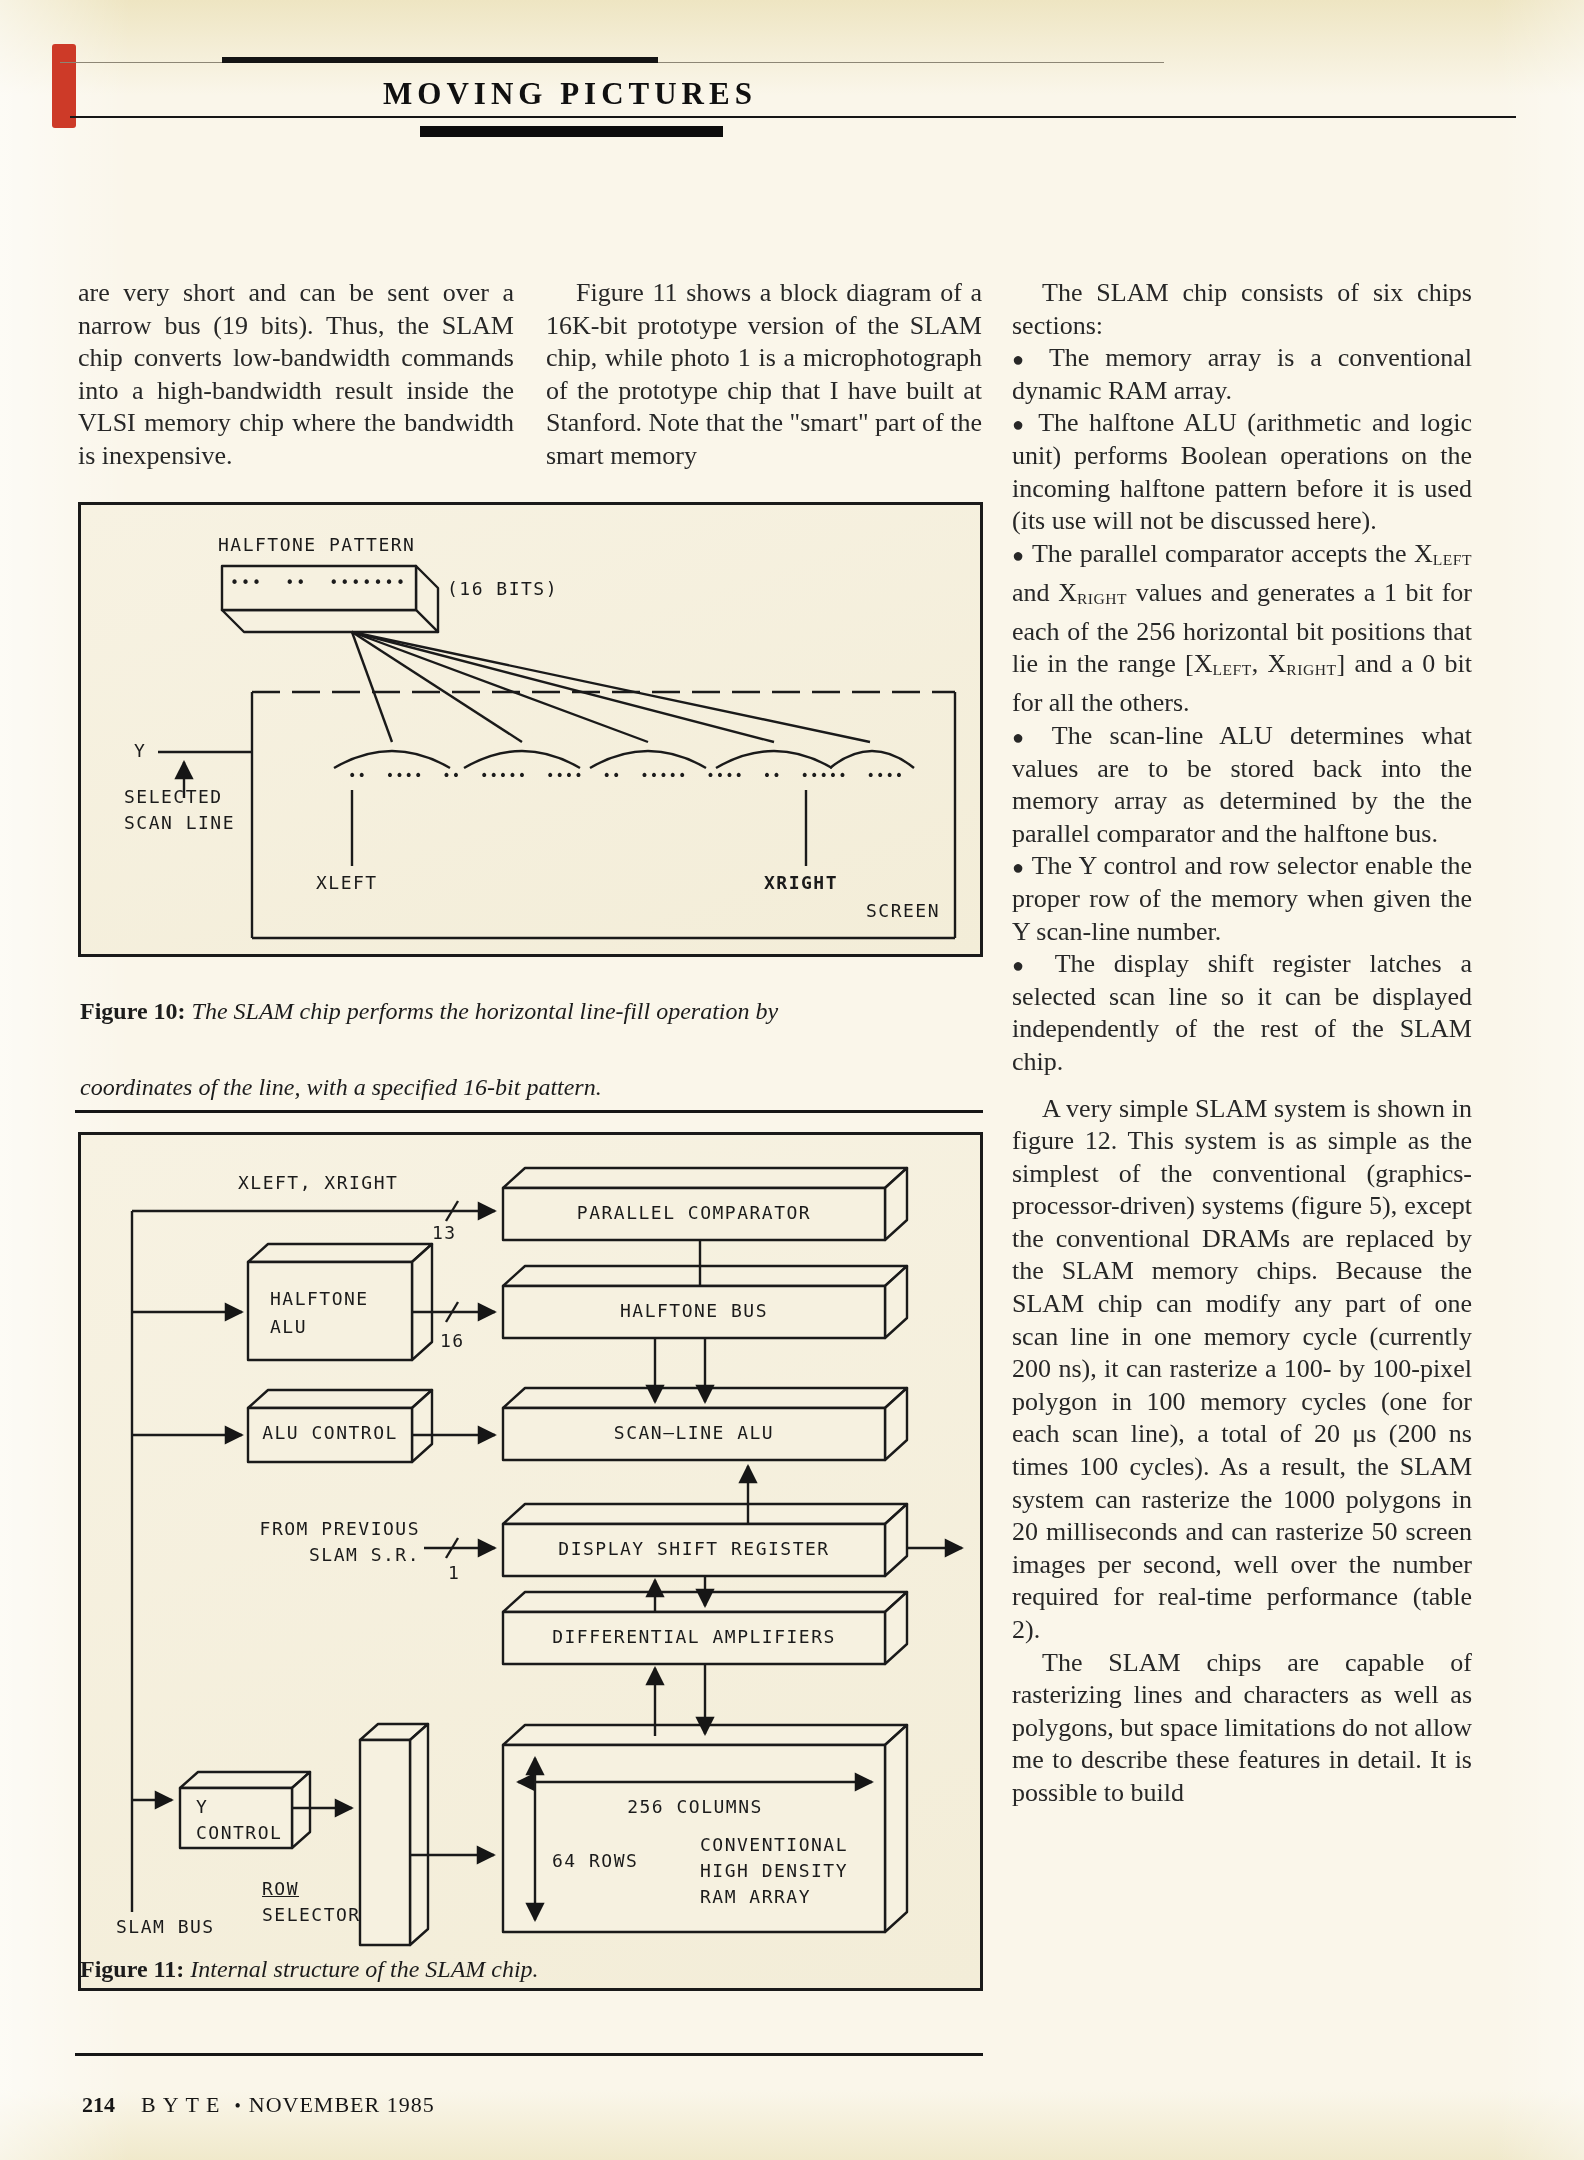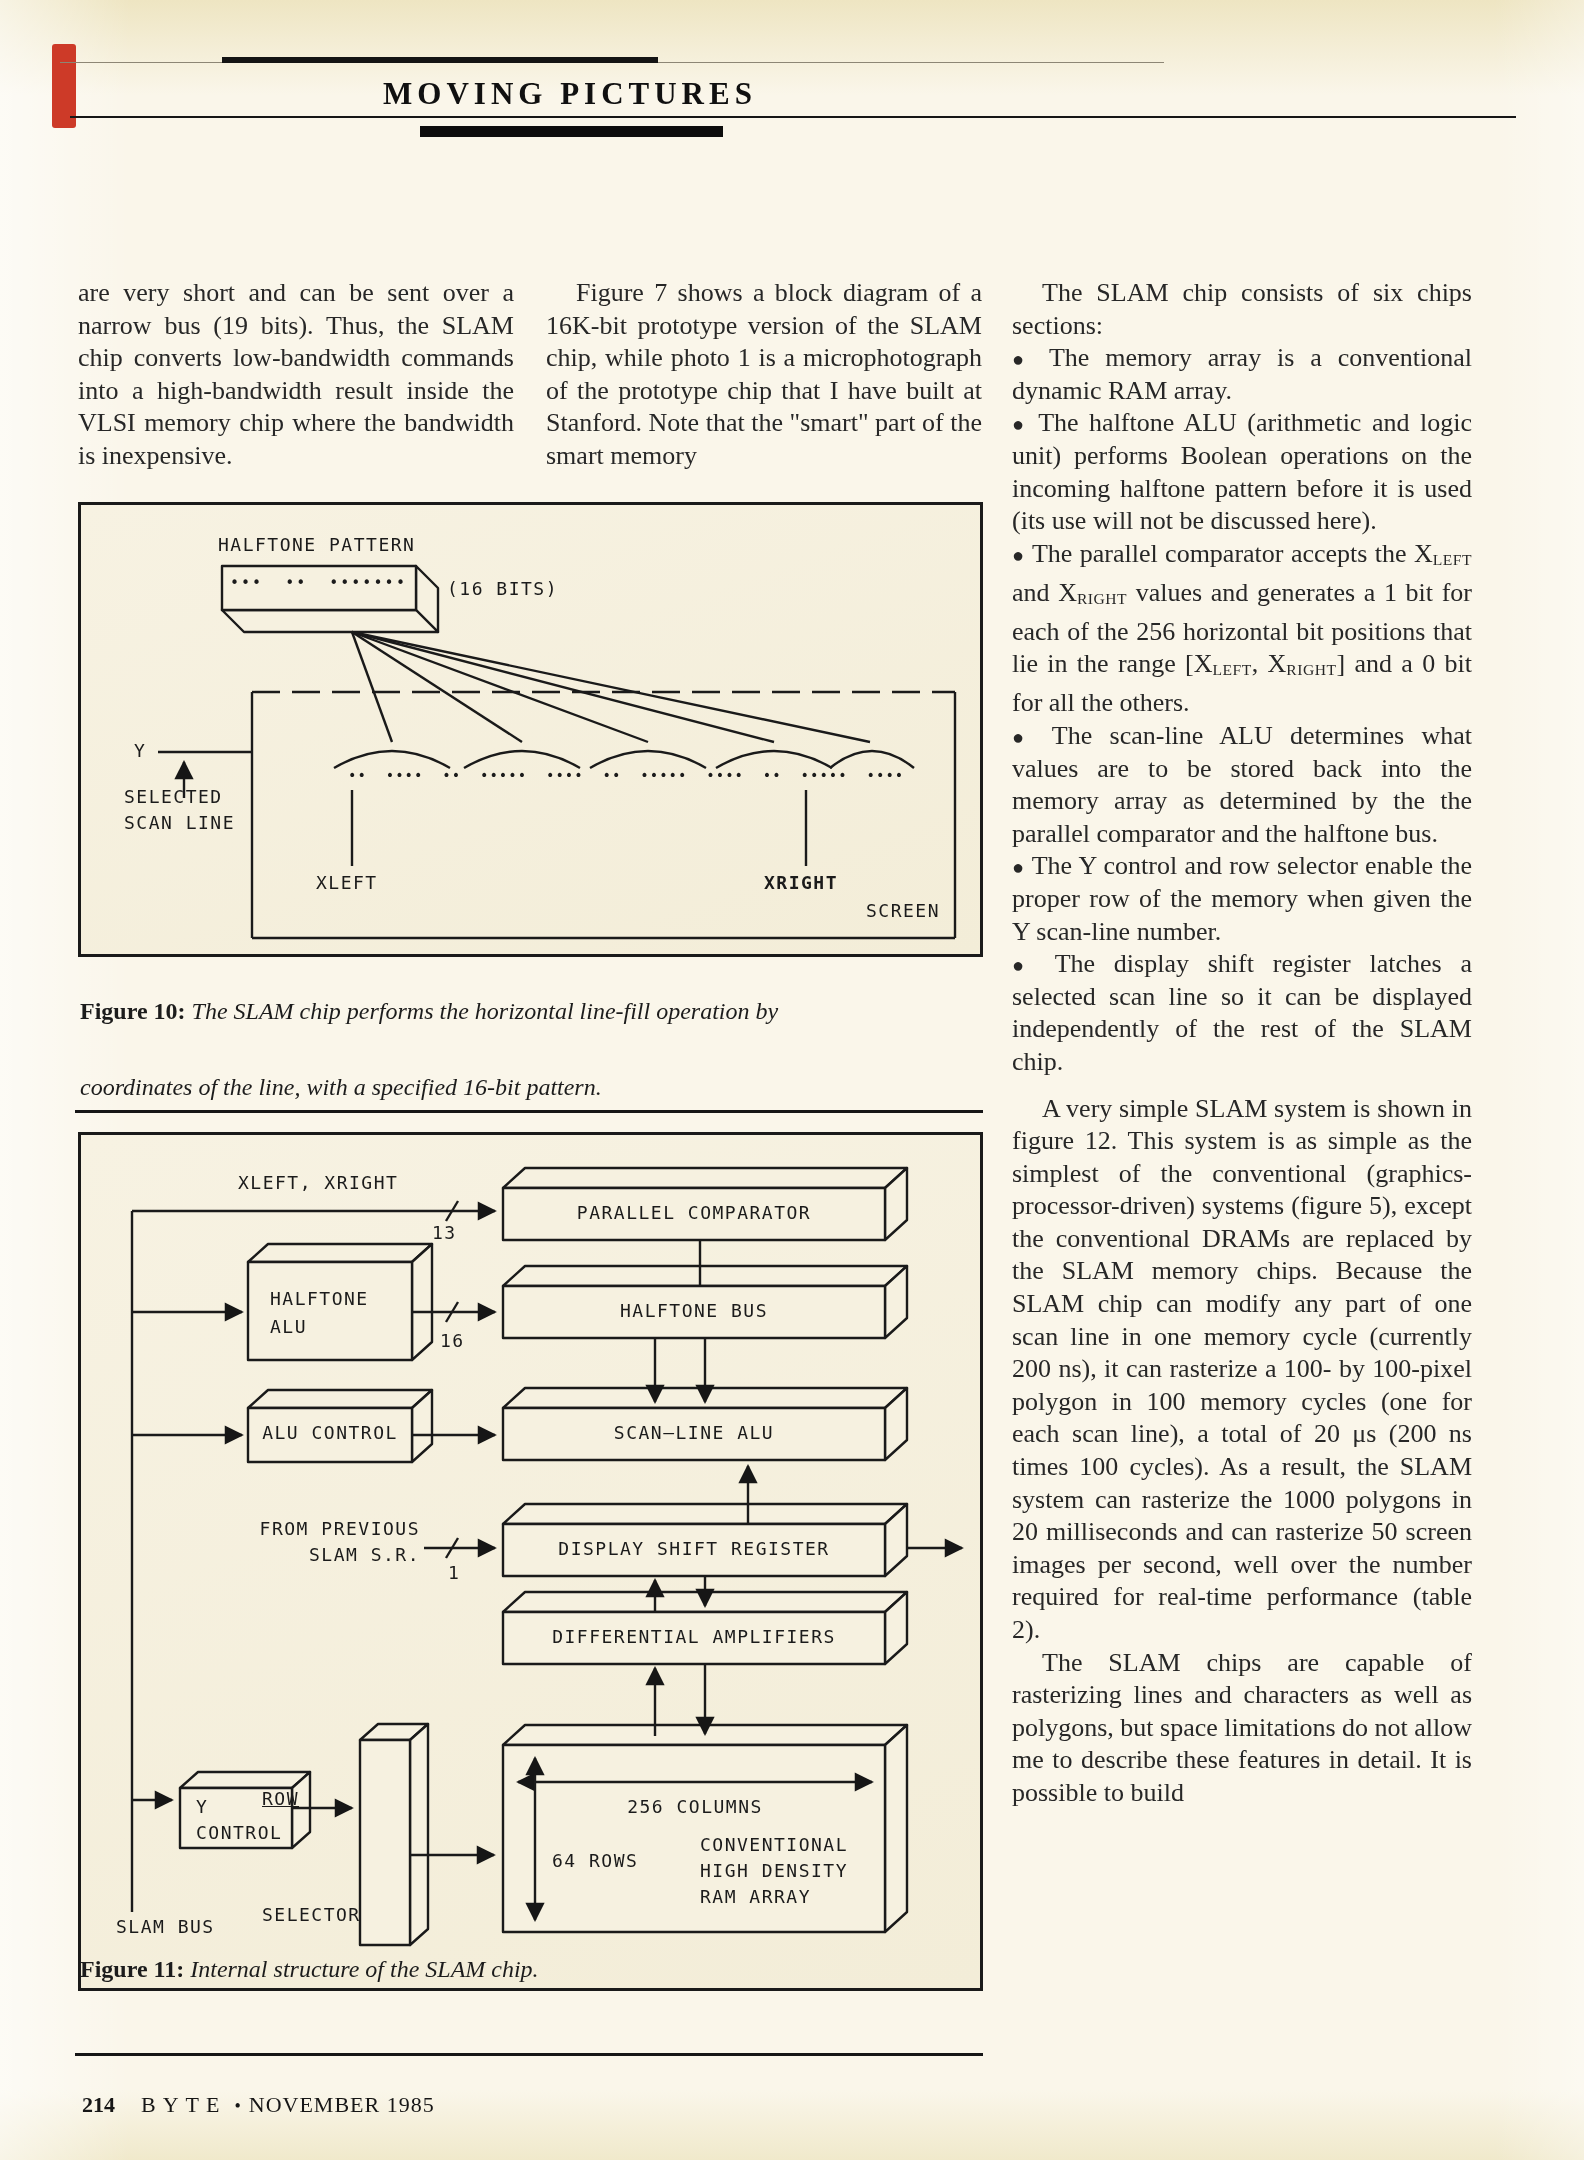--- a/index.html
+++ b/index.html
@@ -67,21 +67,21 @@
 <div class="topline-thick"></div>
 
 <div class="page-title">MOVING PICTURES</div>
 <div class="rule rule-header"></div>
 <div class="rule bar-header"></div>
 
 <div class="col" id="col1">
     <p>are very short and can be sent over a narrow bus (19 bits). Thus, the SLAM chip converts low-bandwidth commands into a high-bandwidth result inside the VLSI memory chip where the bandwidth is inexpensive.</p>
   </div>
 <div class="col" id="col2">
-    <p class="ind">Figure 7 shows a block diagram of a 16K-bit prototype version of the SLAM chip, while photo 1 is a microphotograph of the prototype chip that I have built at Stanford. Note that the "smart" part of the smart memory</p>
+    <p class="ind">Figure 11 shows a block diagram of a 16K-bit prototype version of the SLAM chip, while photo 1 is a microphotograph of the prototype chip that I have built at Stanford. Note that the "smart" part of the smart memory</p>
   </div>
 <div class="col" id="col3">
     <p class="ind">The SLAM chip consists of six chips sections:</p>
     <p><span class="blt">●</span> The memory array is a conventional dynamic RAM array.</p>
     <p><span class="blt">●</span> The halftone ALU (arithmetic and logic unit) performs Boolean operations on the incoming halftone pattern before it is used (its use will not be discussed here).</p>
     <p><span class="blt">●</span> The parallel comparator accepts the X<sub>LEFT</sub> and X<sub>RIGHT</sub> values and generates a 1 bit for each of the 256 horizontal bit positions that lie in the range [X<sub>LEFT</sub>, X<sub>RIGHT</sub>] and a 0 bit for all the others.</p>
     <p><span class="blt">●</span> The scan-line ALU determines what values are to be stored back into the memory array as determined by the the parallel comparator and the halftone bus.</p>
     <p><span class="blt">●</span> The Y control and row selector enable the proper row of the memory when given the Y scan-line number.</p>
     <p><span class="blt">●</span> The display shift register latches a selected scan line so it can be displayed independently of the rest of the SLAM chip.</p>
     <p class="ind sb">A very simple SLAM system is shown in figure 12. This system is as simple as the simplest of the conventional (graphics-processor-driven) systems (figure 5), except the conventional DRAMs are replaced by the SLAM memory chips. Because the SLAM chip can modify any part of one scan line in one memory cycle (currently 200 ns), it can rasterize a 100- by 100-pixel polygon in 100 memory cycles (one for each scan line), a total of 20 μs (200 ns times 100 cycles). As a result, the SLAM system can rasterize the 1000 polygons in 20 milliseconds and can rasterize 50 screen images per second, well over the number required for real-time performance (table 2).</p>
@@ -202,21 +202,21 @@
     <div class="dlabel" style="left: 448px; top: 1562px;">1</div>
     <div class="dlabel center" style="left: 694px; top: 1538px;">DISPLAY SHIFT REGISTER</div>
     <div class="dlabel center" style="left: 694px; top: 1626px;">DIFFERENTIAL AMPLIFIERS</div>
     <div class="dlabel center" style="left: 695px; top: 1796px;">256 COLUMNS</div>
     <div class="dlabel" style="left: 552px; top: 1850px;">64 ROWS</div>
     <div class="dlabel" style="left: 700px; top: 1834px;">CONVENTIONAL</div>
     <div class="dlabel" style="left: 700px; top: 1860px;">HIGH DENSITY</div>
     <div class="dlabel" style="left: 700px; top: 1886px;">RAM ARRAY</div>
     <div class="dlabel" style="left: 196px; top: 1796px;">Y</div>
     <div class="dlabel" style="left: 196px; top: 1822px;">CONTROL</div>
-    <div class="dlabel" style="left: 262px; top: 1788px; text-decoration: underline;">ROW</div>
+    <div class="dlabel" style="left: 262px; top: 1878px; text-decoration: underline;">ROW</div>
     <div class="dlabel" style="left: 262px; top: 1904px;">SELECTOR</div>
     <div class="dlabel" style="left: 116px; top: 1916px;">SLAM BUS</div>
   </div>
 
 <div class="caption" id="cap10"><span class="pref">Figure 10:</span> <span class="it">The SLAM chip performs the horizontal line-fill operation by</span><br><br><span class="it">coordinates of the line, with a specified 16-bit pattern.</span></div>
 <div class="rule rule-cap10"></div>
 <div class="caption" id="cap11"><span class="pref">Figure 11:</span> <span class="it">Internal structure of the SLAM chip.</span></div>
 <div class="rule rule-cap11"></div>
 
 <div class="footer">

